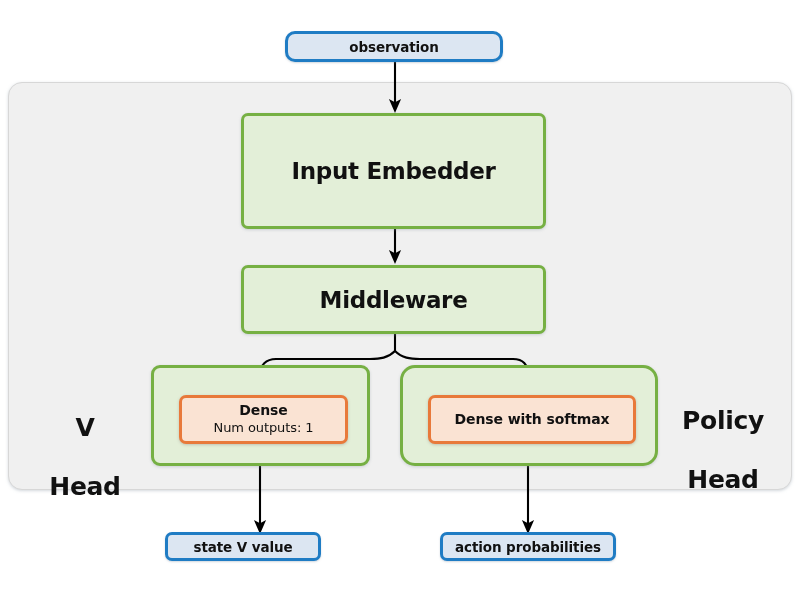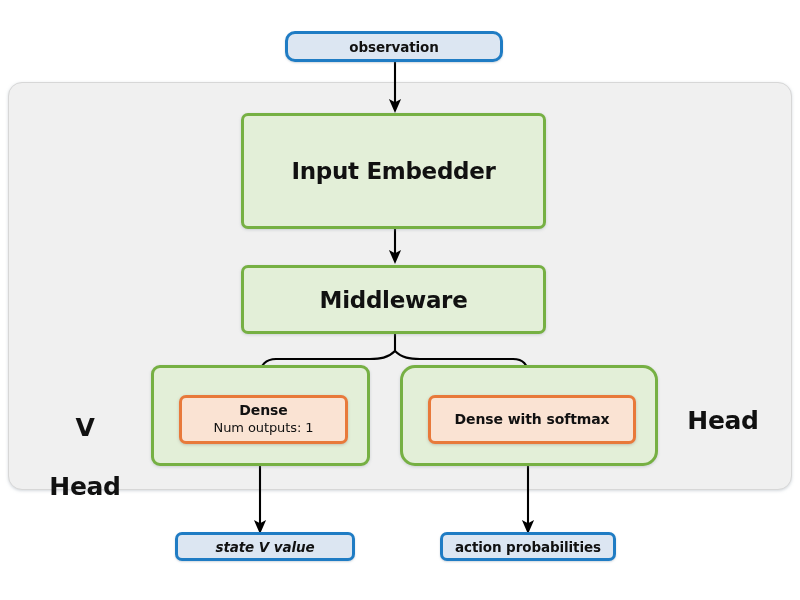--- a/index.html
+++ b/index.html
@@ -171,24 +171,25 @@
       <span class="orange-title">Dense with softmax</span>
     </div>
   </div>
 
   <div class="head-caption" style="left:30px; top:383px; width:110px;">
     <div>V</div>
     <div>Head</div>
   </div>
 
   <div class="head-caption" style="left:663px; top:376px; width:120px;">
+    <div>Policy</div>
     <div>Head</div>
   </div>
 
-  <div class="node io-box" style="left:175px; top:532px; width:180px; height:29px;font-style:italic;">
+  <div class="node io-box" style="left:165px; top:532px; width:156px; height:29px;">
     <span>state V value</span>
   </div>
 
   <div class="node io-box" style="left:440px; top:532px; width:176px; height:29px;">
     <span>action probabilities</span>
   </div>
 
 </div>
 
 </body></html>

